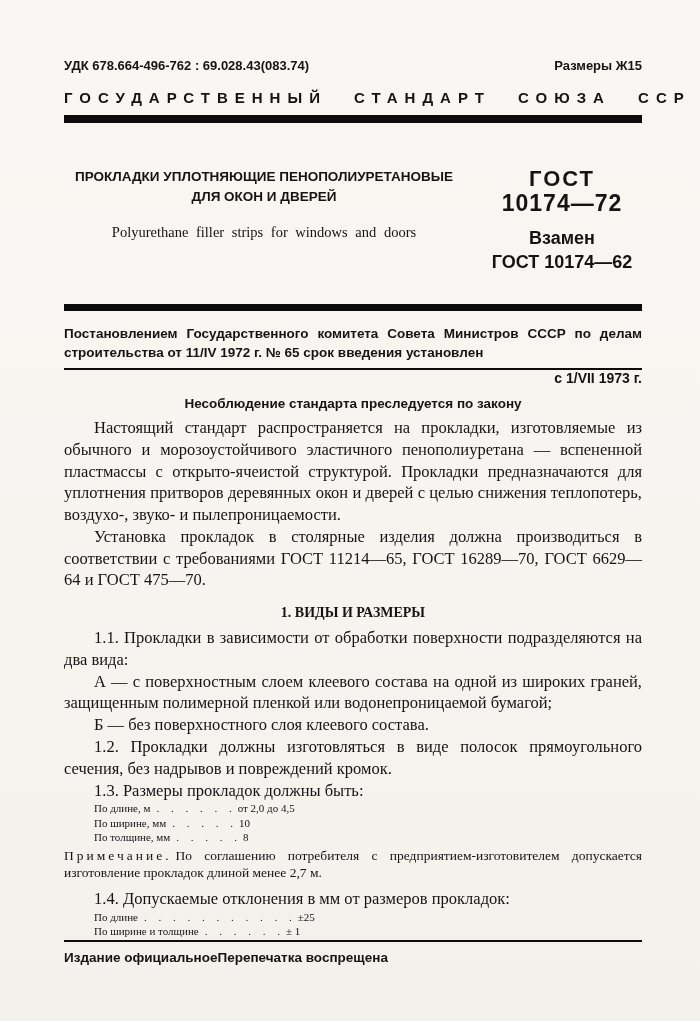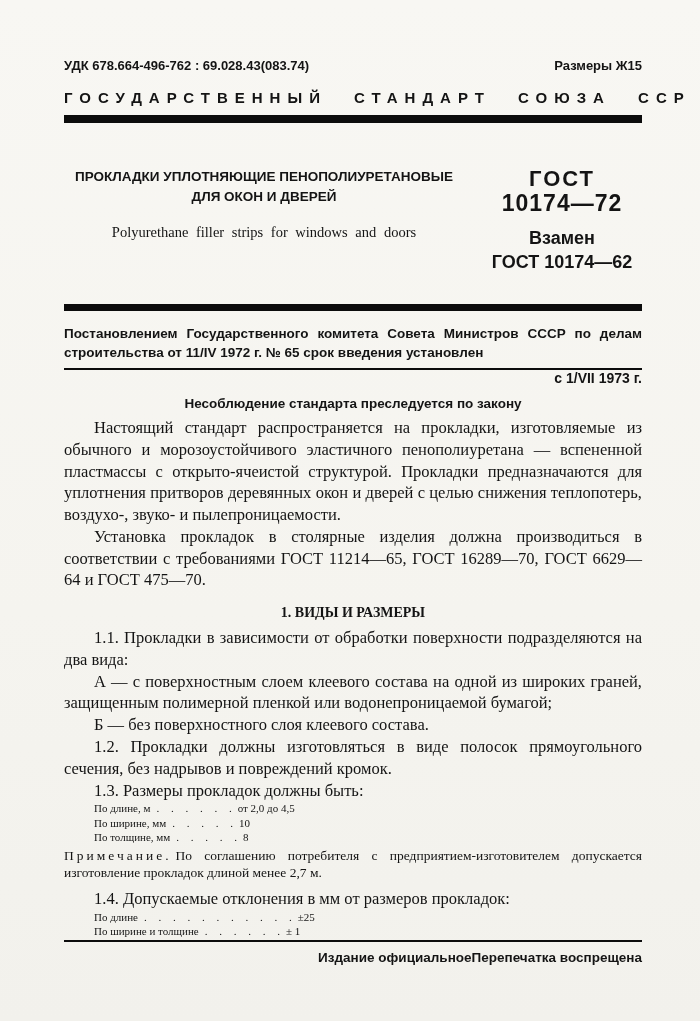--- a/index.html
+++ b/index.html
@@ -54,21 +54,21 @@
   .para{text-indent:30px;margin:0;}
   .section-heading{margin-top:14px;text-align:center;font-weight:bold;font-size:14px;font-family:Liberation Serif, serif;}
   .dim-row{margin-left:30px;font-size:11px;line-height:1.32;}
   .dim-dots{word-spacing:9px;padding:0 6px;}
   .note{margin-top:2px;font-size:13.5px;line-height:1.3;text-align:justify;}
   .note-label{letter-spacing:3px;padding-right:4px;}
   .footer{
     position:absolute;left:64px;right:58px;bottom:56px;
   }
   .footer-rule{border-top:2px solid #0c0c0c;margin-bottom:8px;}
-  .footer-row{display:flex;justify-content:flex-end;font-weight:bold;font-size:13.5px;}
+  .footer-row{display:flex;justify-content:flex-start;font-weight:bold;font-size:13.5px;}
 </style>
 </head>
 <body>
 
 <div class="page">
 
   <div class="topline sans">
     <span>УДК 678.664-496-762 : 69.028.43(083.74)</span>
     <span>Размеры Ж15</span>
   </div>

